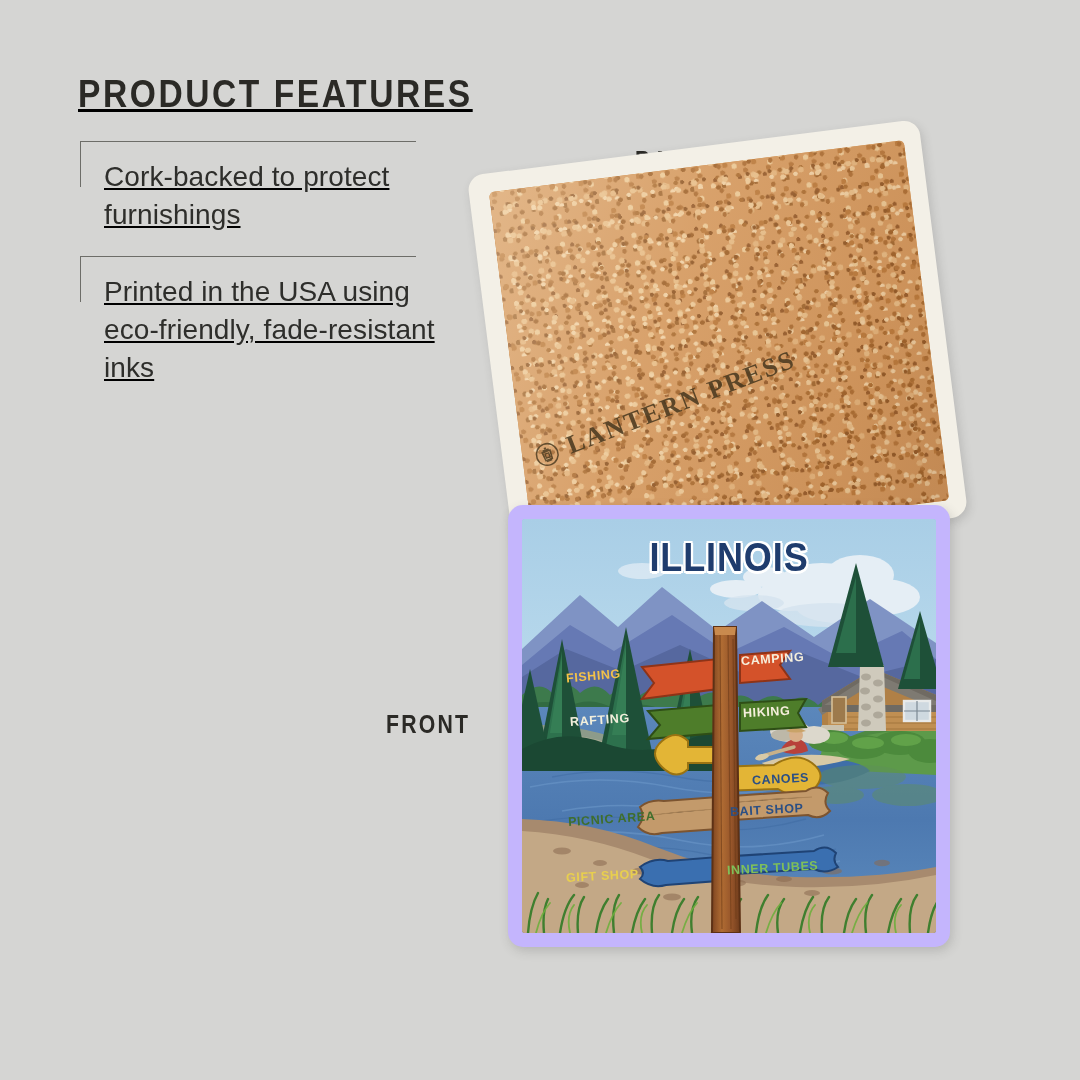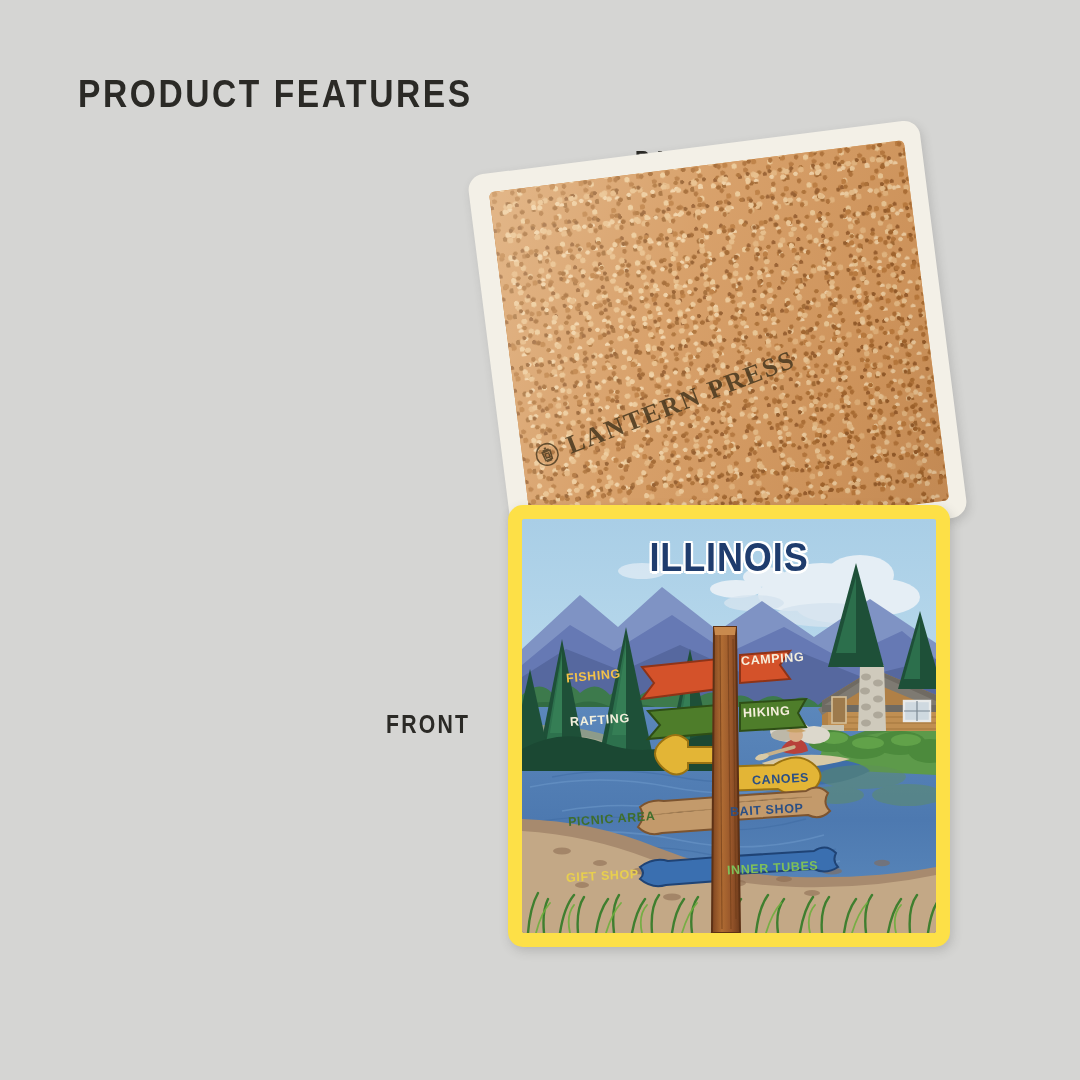--- a/index.html
+++ b/index.html
@@ -6,21 +6,21 @@
   html,body{margin:0;padding:0;}
   body{
     width:1080px;height:1080px;
     background:#d5d5d3;
     font-family:"Liberation Sans",sans-serif;
     overflow:hidden;position:relative;
   }
   .stage{position:absolute;inset:0;}
 
   
-  .features{position:absolute;left:78px;top:74px;width:370px;}
+  .features{position:absolute;left:78px;top:74px;width:370px;text-decoration:underline;}
   .features-title{
     font-family:"Liberation Sans",sans-serif;
     font-weight:700;font-size:39px;line-height:1;
     letter-spacing:3.0px;color:#2b2a26;
     transform:scaleX(.86);transform-origin:left center;
     margin:0 0 28px 0;white-space:nowrap;
   }
   .feature{position:relative;padding-left:26px;margin-bottom:22px;}
   .feature .rule{
     position:absolute;left:2px;top:0;width:336px;height:1px;background:#6d6d68;
@@ -99,21 +99,21 @@
   .brand-mark{width:26px;height:26px;flex:0 0 26px;opacity:.82;}
   .brand-text{
     font-family:"Liberation Serif",serif;
     font-size:26px;font-weight:700;letter-spacing:2.2px;
     color:#4a3a20;opacity:.88;white-space:nowrap;
   }
 
   
   .coaster-front{
     position:absolute;left:508px;top:505px;width:442px;height:442px;
-    background:#fde047;border-radius:15px;
+    background:#c4b5fd;border-radius:15px;
     box-shadow:2px 4px 11px rgba(60,60,60,.20);
     box-sizing:border-box;padding:14px;
   }
   .art{
     position:absolute;left:14px;top:14px;right:14px;bottom:14px;
     border-radius:3px;overflow:hidden;background:#9ec6e0;
   }
   .art svg{display:block;width:100%;height:100%;}
   .art-title{
     position:absolute;left:0;right:0;top:16px;text-align:center;
@@ -133,21 +133,31 @@
 </style>
 </head>
 <body>
 
 <div class="stage">
 
   <section class="features">
     <h1 class="features-title">PRODUCT FEATURES</h1>
 
 
-
+    <div class="feature f2">
+      <span class="rule"></span>
+      <span class="stub"></span>
+      <span class="ftext">Cork-backed to protect furnishings</span>
+    </div>
+
+    <div class="feature f3">
+      <span class="rule"></span>
+      <span class="stub"></span>
+      <span class="ftext">Printed in the USA using eco-friendly, fade-resistant inks</span>
+    </div>
   </section>
 
   <div class="side-label label-back">BACK</div>
   <div class="side-label label-front">FRONT</div>
 
   <div class="coaster-back">
     <div class="cork">
       <div class="cork-tex"></div>
       <div class="cork-sheen"></div>
       <div class="brand">

